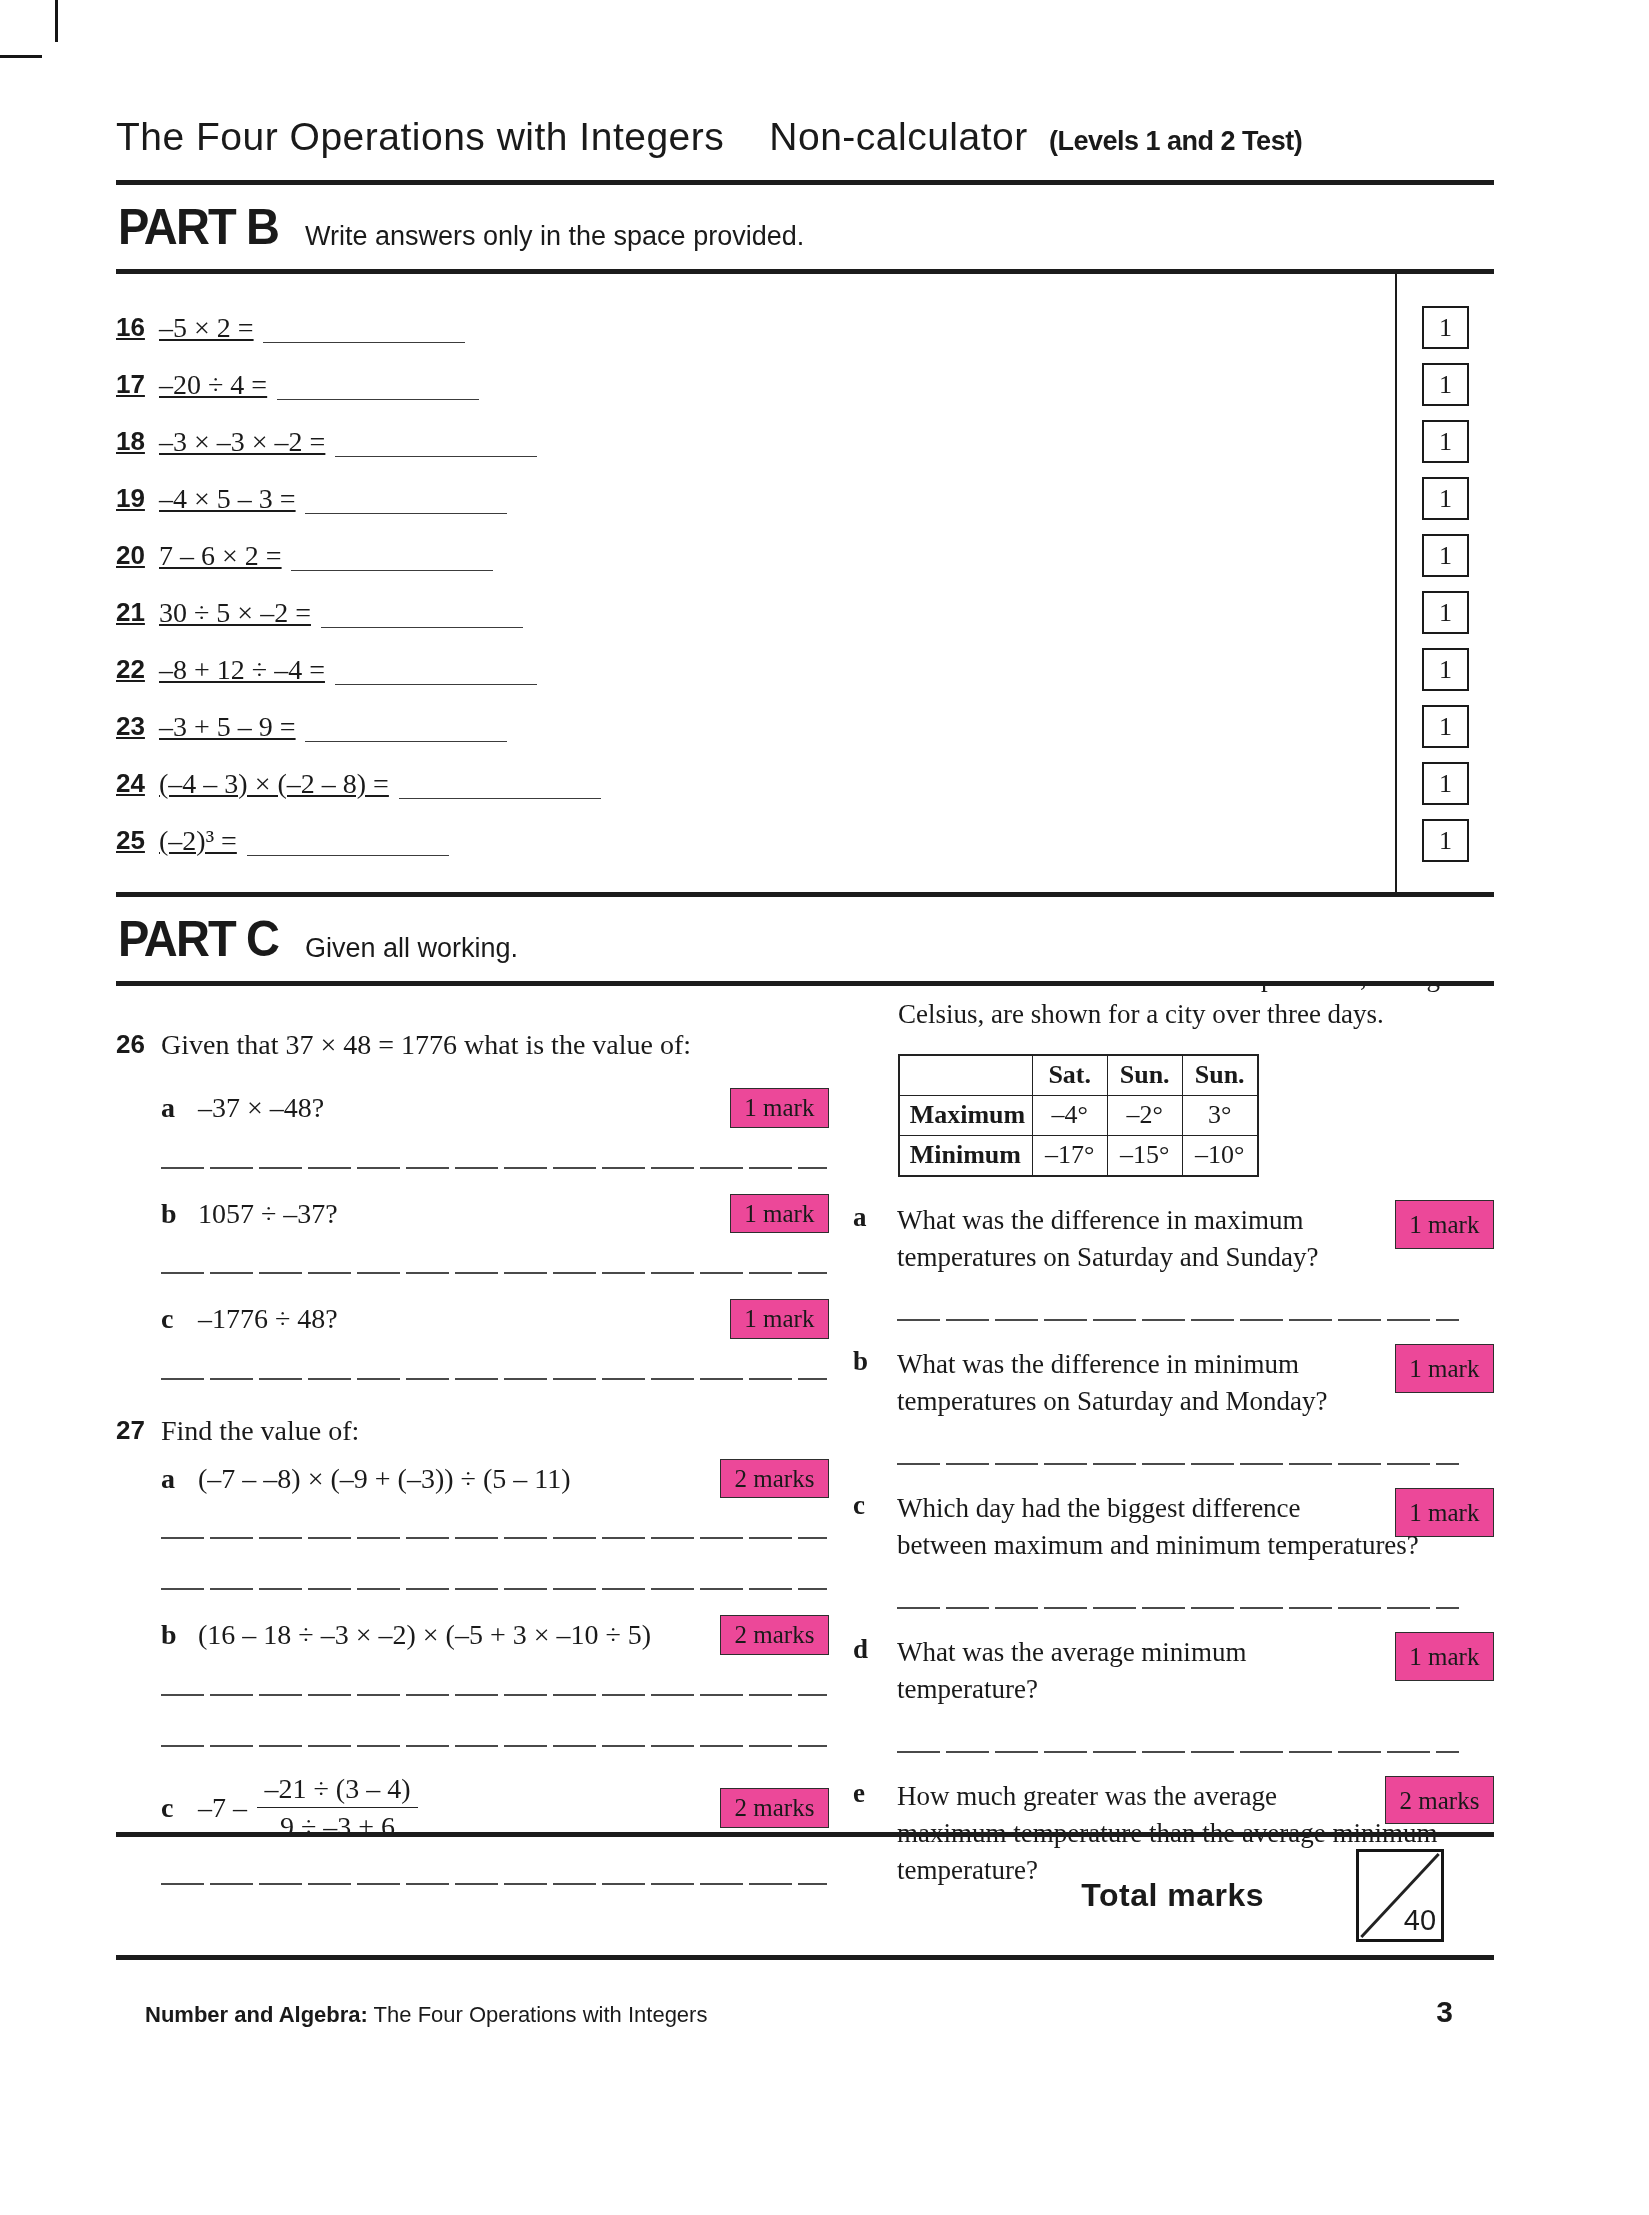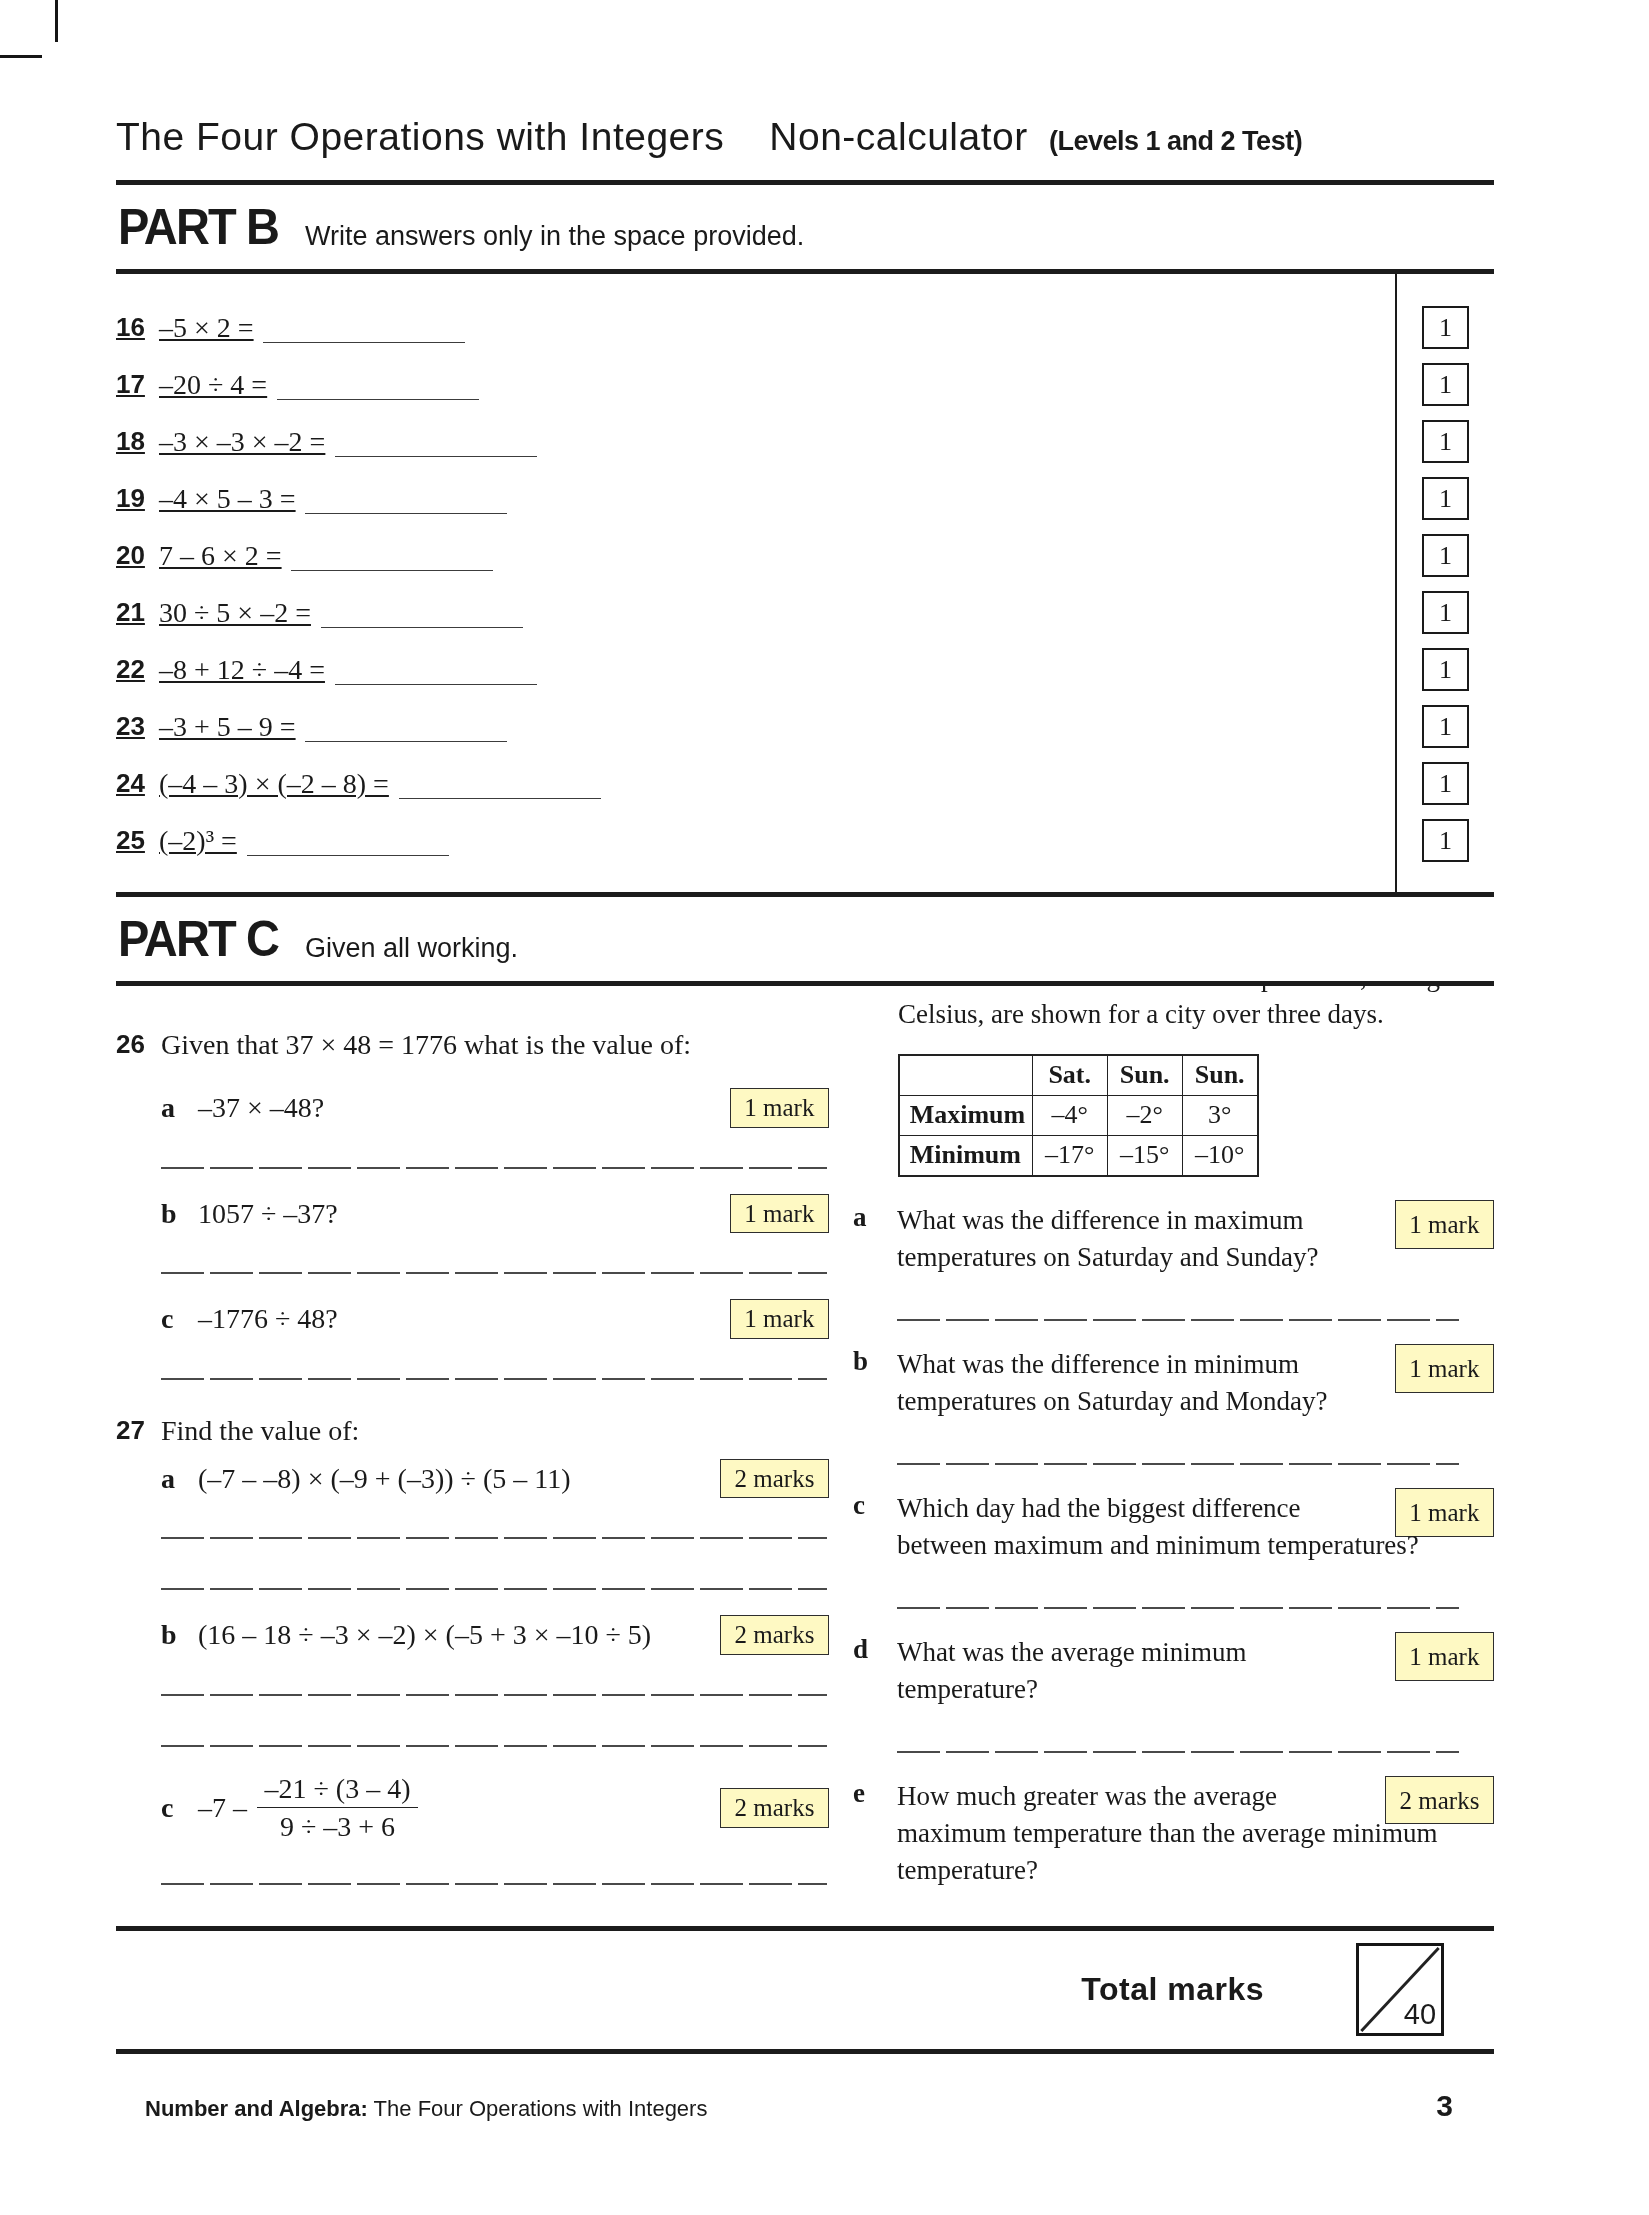--- a/index.html
+++ b/index.html
@@ -41,21 +41,21 @@
   .pc-left{width:713px;flex:none;}
   .pc-right{flex:1;margin-left:24px;}
 
   .q-intro{display:flex;align-items:flex-start;}
   .q-num{font-size:26px;font-weight:bold;width:45px;flex:none;padding-top:1.9px;}
   .q-intro-text{font-size:28px;line-height:36px;flex:1;}
 
   .ci-row{display:flex;align-items:center;margin-top:25px;padding-left:45px;}
   .ci-letter{font-size:28px;font-weight:bold;width:37px;flex:none;}
   .ci-expr{font-size:28px;}
-  .markbox{border:1.9px solid #2e2e2e;font-size:25px;padding:4.9px 13.6px;white-space:nowrap;background:#fef9c3;}
+  .markbox{border:1.9px solid #2e2e2e;font-size:25px;padding:4.9px 13.6px;white-space:nowrap;background:#ec4899;}
   .ci-row .markbox{margin-left:auto;}
   .ans-line{height:1.9px;background:repeating-linear-gradient(90deg,#4a4a4a 0 43px,rgba(0,0,0,0) 43px 49px);}
   .pc-left .ans-line{margin:39px 1.9px 3.9px 45px;}
   .pc-left .ans-line + .ans-line{margin-top:49px;}
   .gap-q27{margin-top:33px;}
 
   .frac-wrap{display:flex;align-items:center;font-size:28px;}
   .frac-prefix{margin-right:9.7px;}
   .frac{display:inline-flex;flex-direction:column;align-items:center;line-height:1.2;}
   .frac-num{border-bottom:1.9px solid #222;padding:0 7.8px 1.9px 7.8px;}
@@ -69,21 +69,21 @@
   .temp-table .val{width:72px;text-align:center;font-weight:normal;}
   .temp-table{border:2.9px solid #222;}
 
   .rc-item{display:flex;align-items:flex-start;margin-top:25px;}
   .rc-letter{font-size:27px;font-weight:bold;width:44px;flex:none;font-family:"Liberation Serif","DejaVu Serif",serif;}
   .rc-text{font-size:27px;line-height:37px;flex:1;}
   .mk-float{float:right;margin:-1.9px 0 -19.4px 13.6px;}
   .pc-right .ans-line{margin:43px 35px 1.9px 44px;}
 
   
-  .bottom{position:absolute;left:116px;top:1926px;width:1378px;}
+  .bottom{position:absolute;left:116px;top:1832px;width:1378px;}
   .total-row{display:flex;justify-content:flex-end;align-items:center;padding:12.6px 50px 12.6px 0;}
   .total-label{font-size:32px;font-weight:bold;letter-spacing:0.5px;margin-right:92px;}
   .total-box{position:relative;width:82px;height:87px;border:3.9px solid #151515;background:#fff;}
   .total-box svg{position:absolute;left:0;top:0;width:100%;height:100%;}
   .total-val{position:absolute;right:4.9px;bottom:2.9px;font-size:29px;}
   .footer-row{display:flex;justify-content:space-between;align-items:baseline;padding:35px 41px 0 29px;}
   .footer-left{font-size:22px;}
   .footer-left b{font-weight:bold;}
   .page-num{font-size:30px;font-weight:bold;}
 </style>

